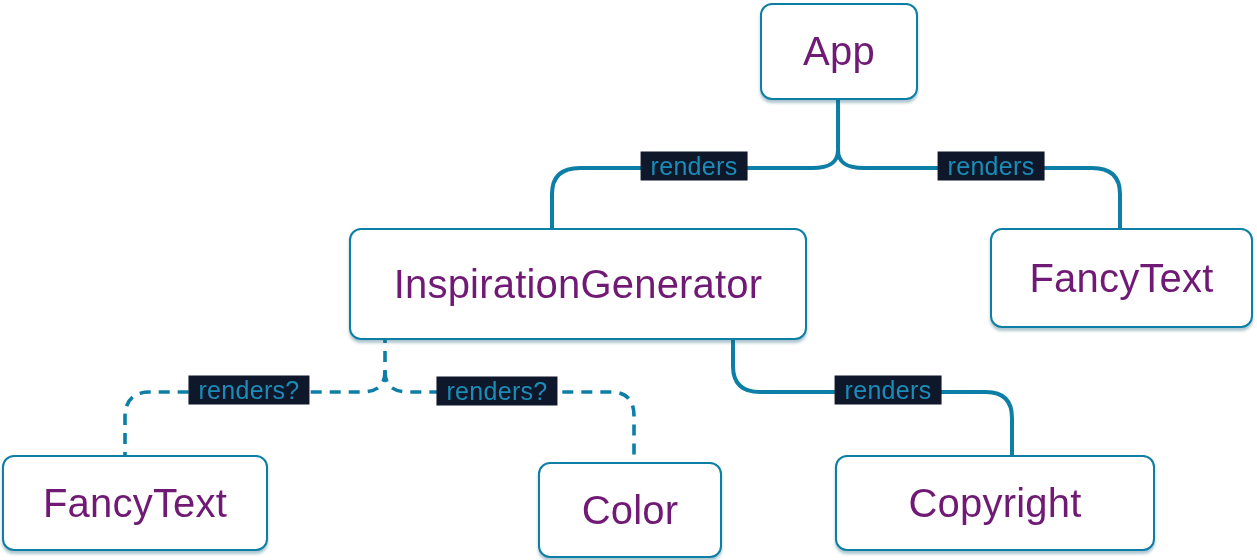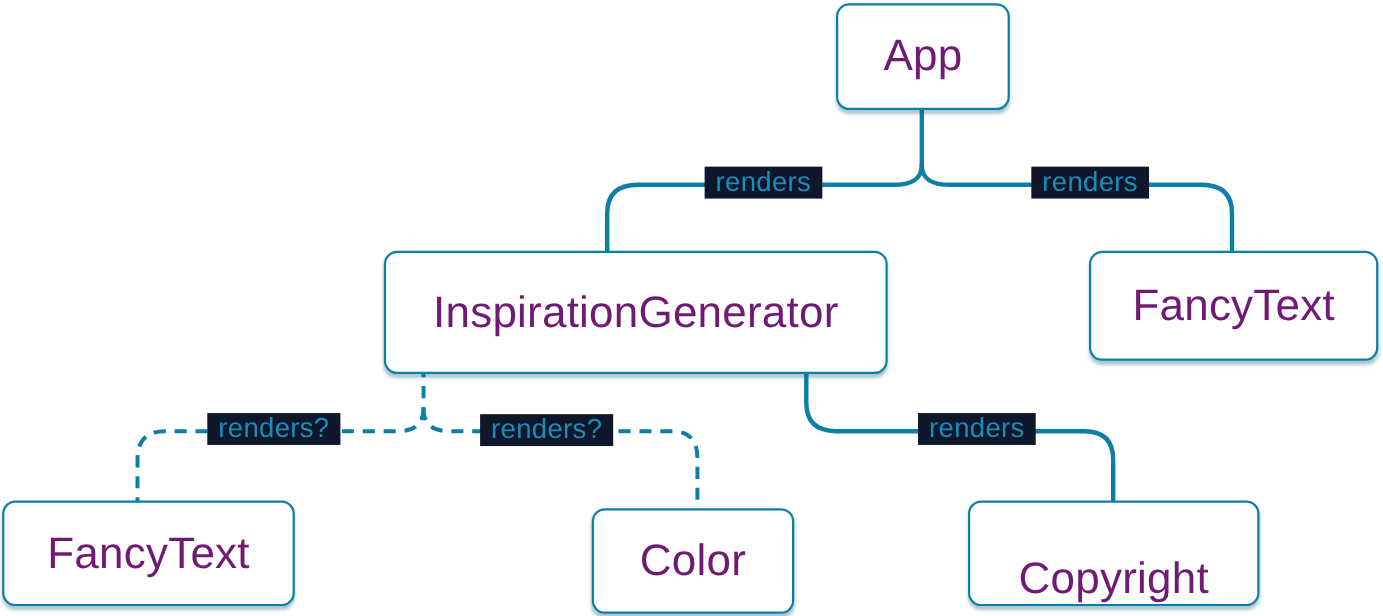--- a/index.html
+++ b/index.html
@@ -59,21 +59,21 @@
     font-weight: 400;
     letter-spacing: 0.3px;
     white-space: nowrap;
   }
   
   .node-app               { left: 760px; top: 3px;   width: 158px; height: 97px; }
   .node-inspiration       { left: 349px; top: 228px; width: 458px; height: 112px; }
   .node-fancytext-top     { left: 990px; top: 228px; width: 263px; height: 100px; }
   .node-fancytext-bottom  { left: 2px;   top: 455px; width: 266px; height: 96px; }
   .node-color             { left: 538px; top: 462px; width: 184px; height: 96px; }
-  .node-copyright         { left: 880px; top: 455px; width: 265px; height: 96px; align-items: flex-end; }
+  .node-copyright         { left: 835px; top: 455px; width: 320px; height: 96px; }
   
   .label-app-ig       { left: 694px; top: 166px; }
   .label-app-ft       { left: 991px; top: 166px; }
   .label-ig-ft        { left: 249px; top: 390px; }
   .label-ig-color     { left: 497px; top: 391px; }
   .label-ig-copyright { left: 888px; top: 390px; }
 </style>
 </head>
 <body>
 

